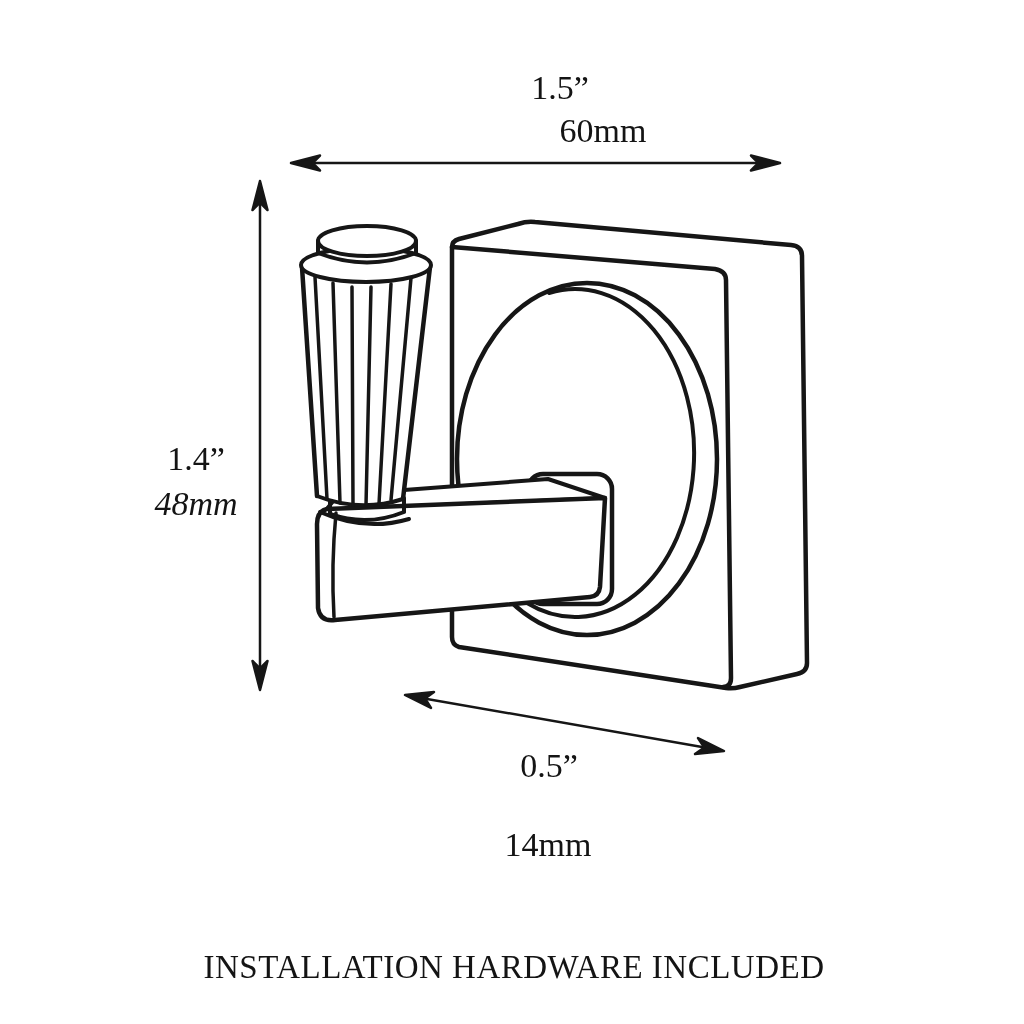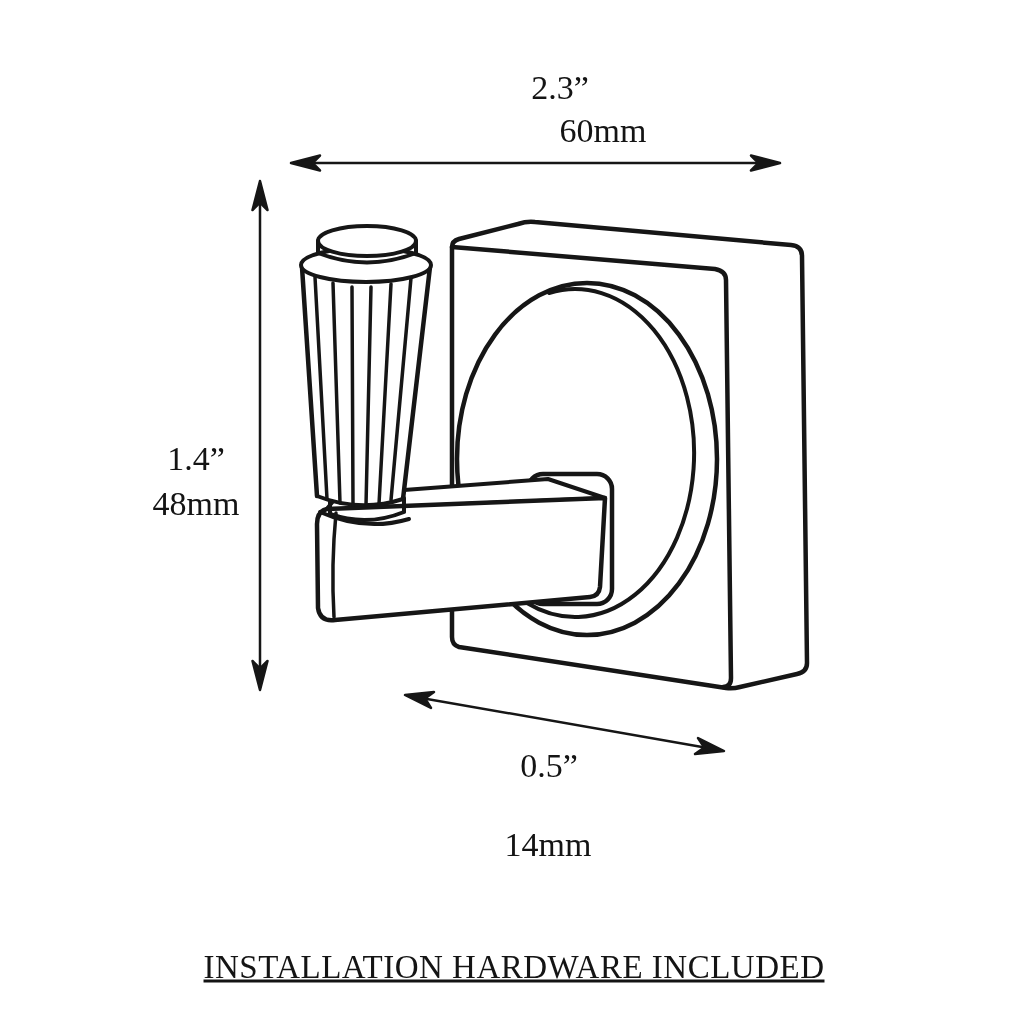--- a/index.html
+++ b/index.html
@@ -115,24 +115,24 @@
         </g>
         <g>
           <line x1="407" y1="695.4" x2="722" y2="750.6"></line>
           <polygon points="405,695 431,708 425,698.5 434,692" fill="#161616"></polygon>
           <polygon points="724,751 698,738 704.3,747.5 695,754" fill="#161616"></polygon>
         </g>
       </g>
     </g>
   </svg>
 
-  <div class="dim-label" style="left:560px; top:88px;">2.3”</div>
+  <div class="dim-label" style="left:560px; top:88px;">1.5”</div>
   <div class="dim-label" style="left:559px; top:131px;margin-left:44px;">60mm</div>
 
   <div class="dim-label" style="left:196px; top:459px;">1.4”</div>
-  <div class="dim-label" style="left:196px; top:504px;">48mm</div>
+  <div class="dim-label" style="left:196px; top:504px;font-style:italic;">48mm</div>
 
   <div class="dim-label" style="left:549px; top:766px;">0.5”</div>
   <div class="dim-label" style="left:548px; top:845px;">14mm</div>
 
-  <div class="product-subtitle" style="left:514px; top:967px;text-decoration:underline;">INSTALLATION HARDWARE INCLUDED</div>
+  <div class="product-subtitle" style="left:514px; top:967px;">INSTALLATION HARDWARE INCLUDED</div>
 
 </div>
 
 </body></html>

